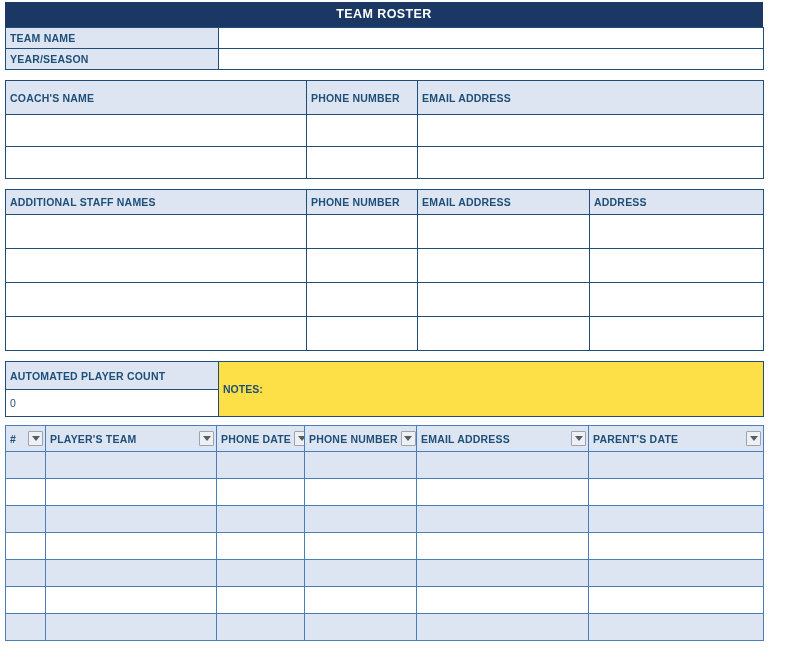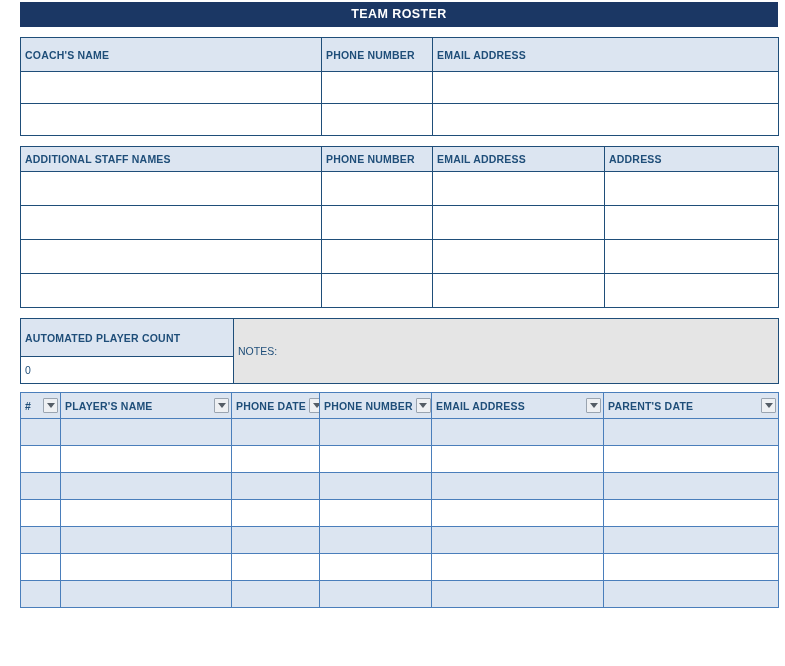--- a/index.html
+++ b/index.html
@@ -11,21 +11,21 @@
   body {
     width: 785px;
     height: 666px;
     overflow: hidden;
     font-family: "Liberation Sans", sans-serif;
     -webkit-font-smoothing: antialiased;
   }
 
   #sheet {
     position: absolute;
-    left: 20px;
+    left: 5px;
     top: 2px;
     width: 758px;
   }
 
   
   .title-bar {
     background: #1b3764;
     color: #ffffff;
     text-align: center;
     font-weight: bold;
@@ -70,27 +70,27 @@
 
   
   .coach-hdr td { height: 34px; }
   .coach-row td { height: 32px; }
 
   
   .staff-hdr td { height: 25px; }
   .staff-row td { height: 34px; }
 
   
-  .count-hdr td { height: 38px; }
+  .count-hdr td { height: 28px; }
   .count-val td { height: 27px; font-weight: normal; }
   td.notes {
-    background: #e5e5e5;
+    background: #fde047;
     vertical-align: top;
     padding-top: 4px;
-    font-weight: normal;
+    font-weight: bold;
   }
 
   
   table.roster {
     border-collapse: collapse;
     width: 758px;
     table-layout: fixed;
   }
   table.roster td {
     border: 1px solid #4a7ebb;
@@ -143,20 +143,28 @@
 <div id="sheet">
 
   <div class="title-bar">TEAM ROSTER</div>
 
   <table class="grid">
     <colgroup>
         <col style="width:213px">
         <col style="width:545px">
       </colgroup>
     <tbody>
+      <tr class="info-row">
+        <td class="lbl">TEAM NAME</td>
+        <td class="blank"></td>
+      </tr>
+      <tr class="info-row">
+        <td class="lbl">YEAR/SEASON</td>
+        <td class="blank"></td>
+      </tr>
     </tbody>
   </table>
 
   <div class="gap"></div>
 
   <table class="grid">
     <colgroup>
         <col style="width:301px">
         <col style="width:111px">
         <col style="width:346px">
@@ -260,21 +268,21 @@
         <td class="rhdr">
           <div class="rhdr-inner">
             <span class="txt">#</span>
             <span class="filter-btn">
                 <span class="tri"></span>
               </span>
           </div>
         </td>
         <td class="rhdr">
           <div class="rhdr-inner">
-            <span class="txt">PLAYER'S NAME</span>
+            <span class="txt">PLAYER'S TEAM</span>
             <span class="filter-btn">
                 <span class="tri"></span>
               </span>
           </div>
         </td>
         <td class="rhdr">
           <div class="rhdr-inner">
             <span class="txt">PHONE DATE</span>
             <span class="filter-btn">
                 <span class="tri"></span>

